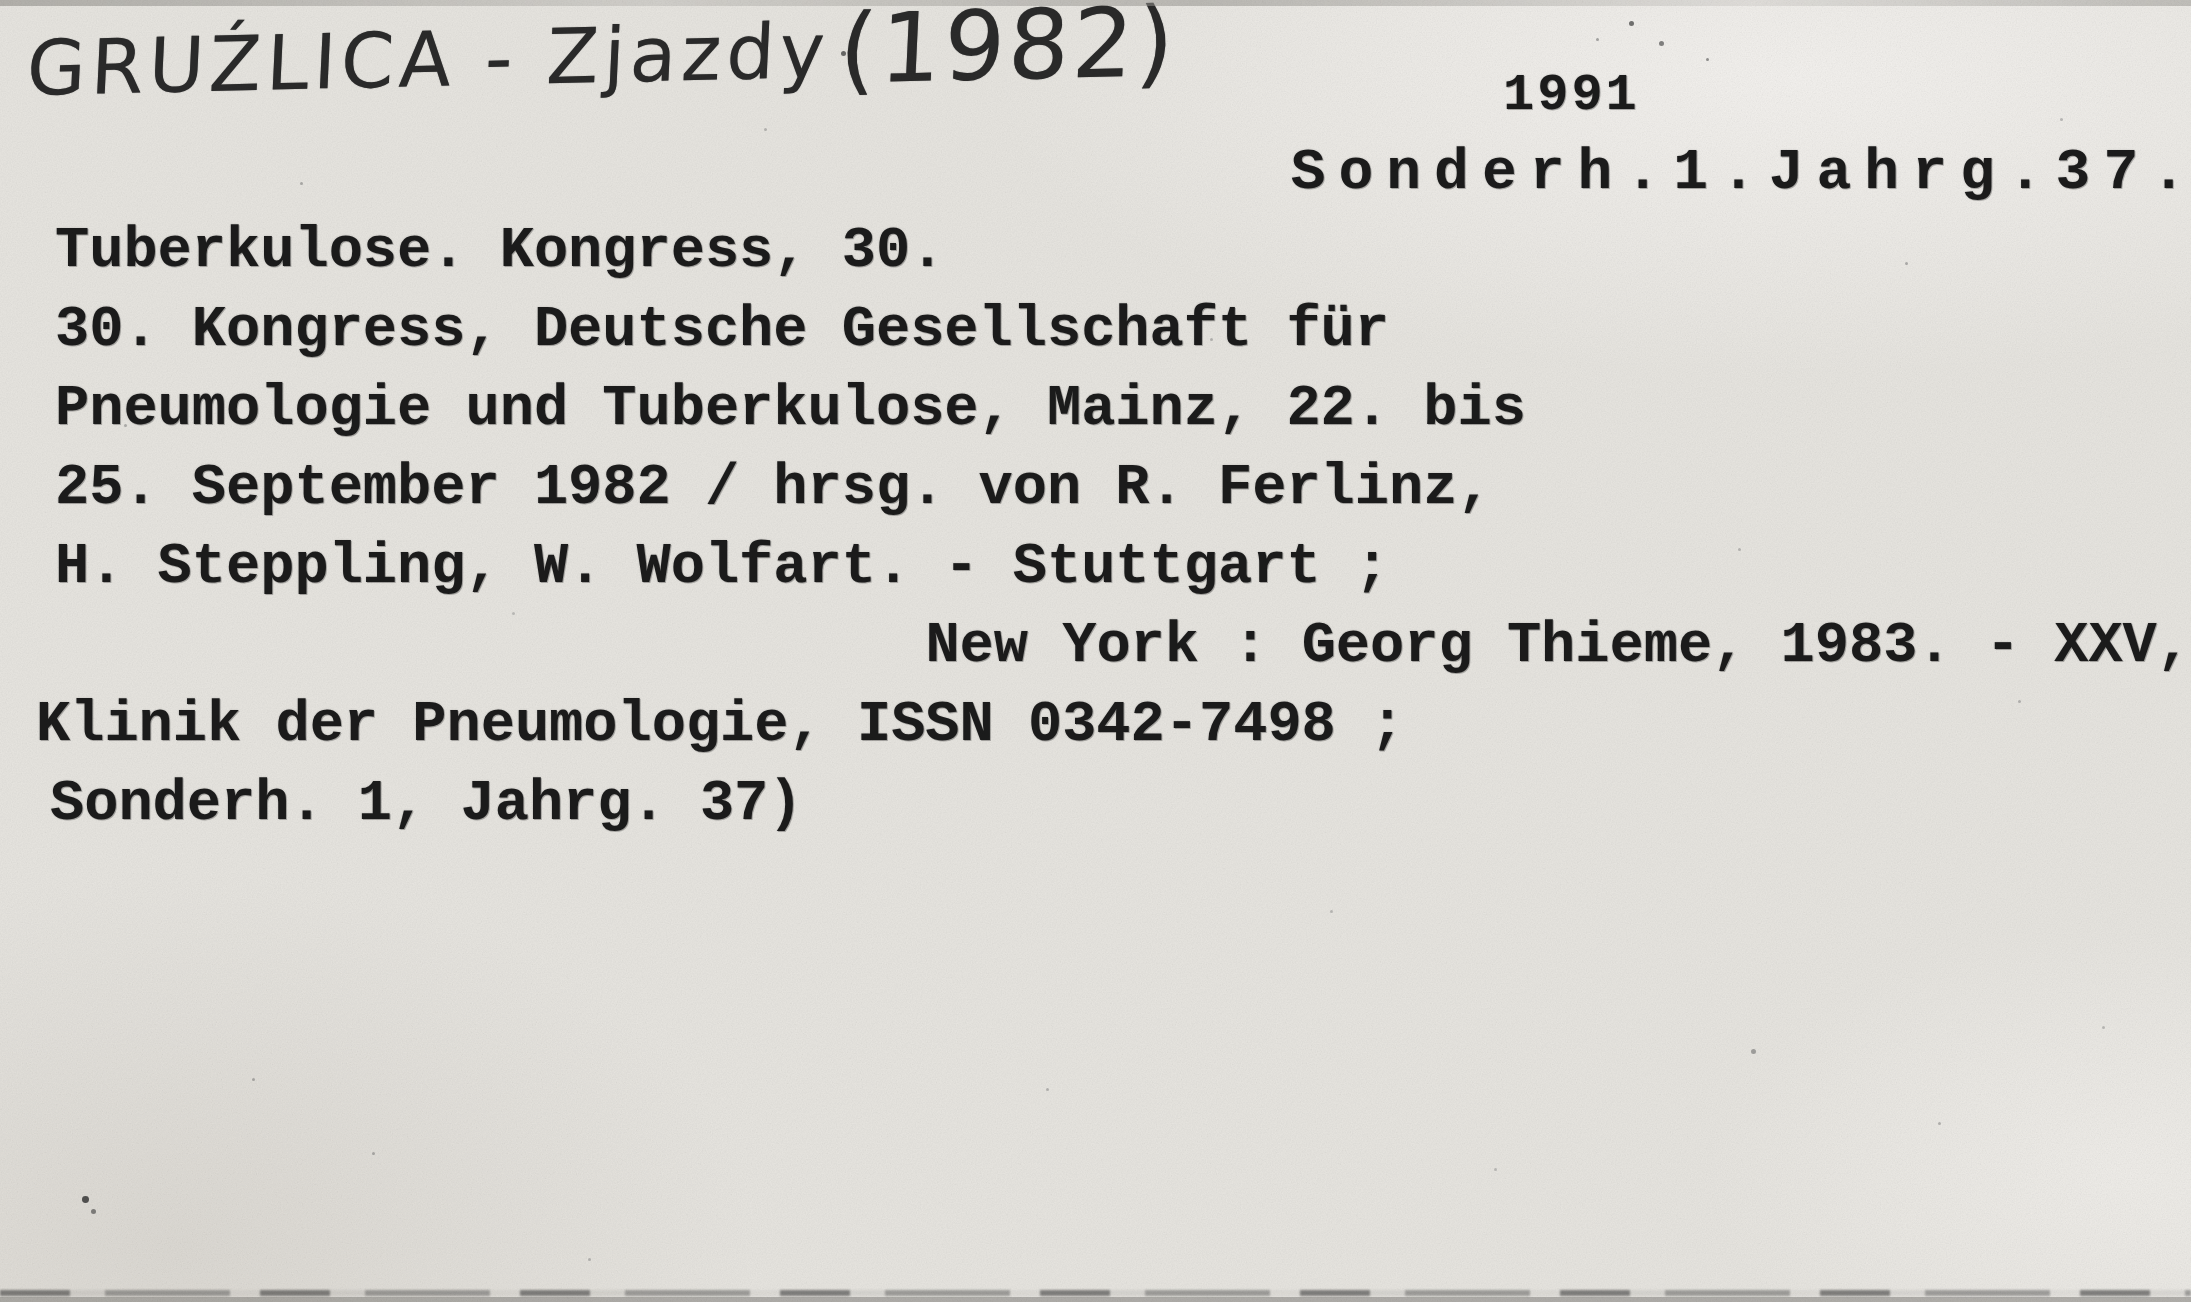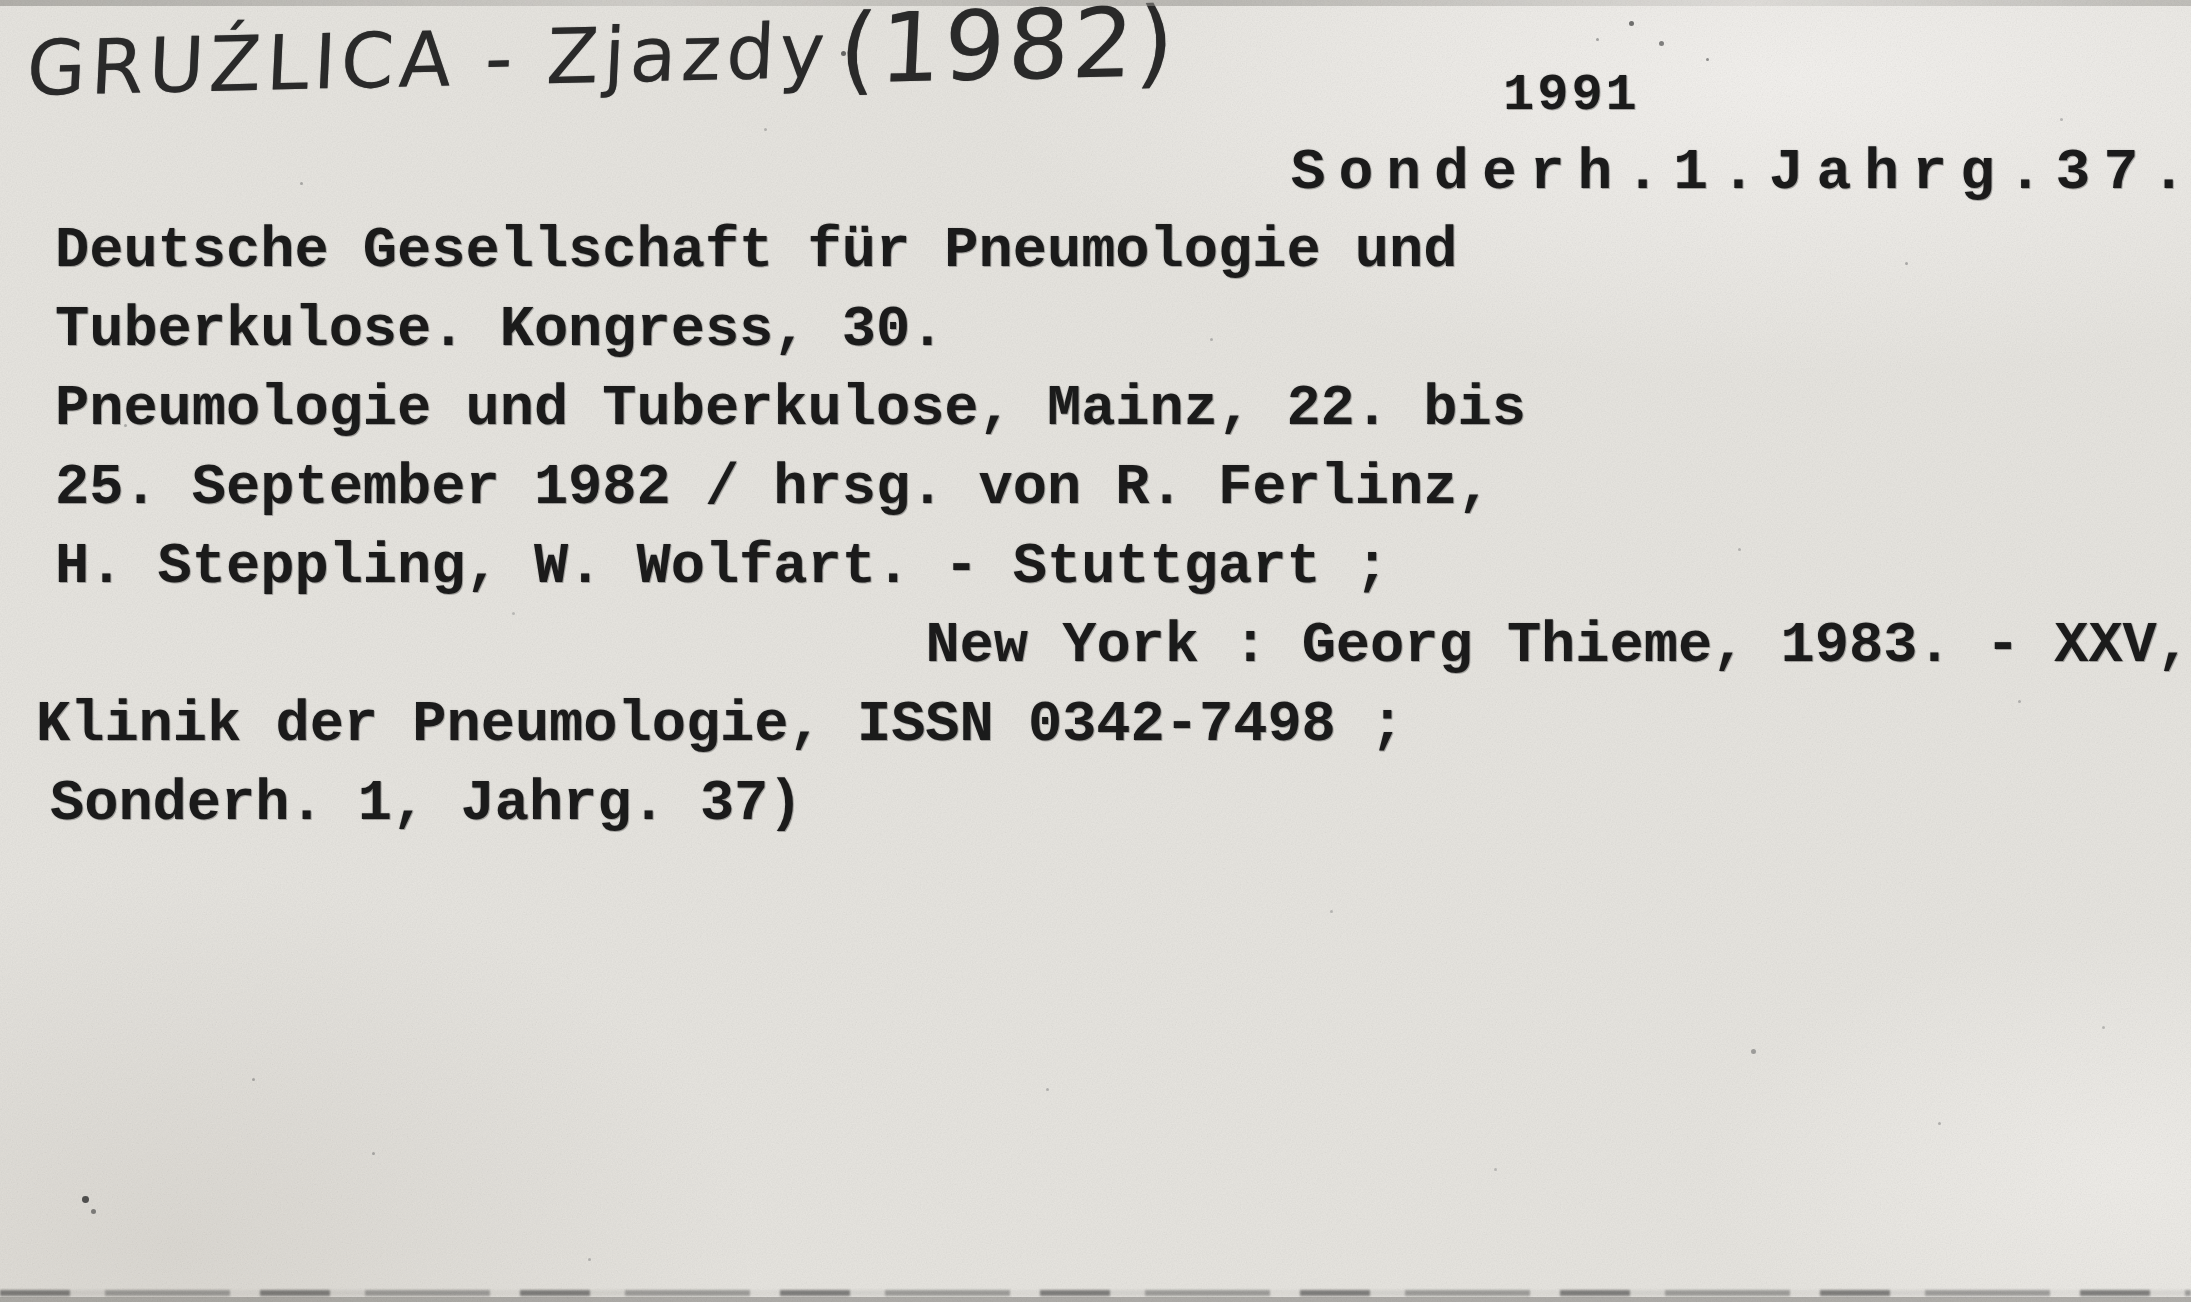--- a/index.html
+++ b/index.html
@@ -158,22 +158,22 @@
   <div class="handwriting">
     <span class="subject">GRUŹLICA - Zjazdy</span>
     <span class="year">(1982)</span>
   </div>
 
   <div class="typewriter year-stamp">1991</div>
 
   <div class="typewriter series-note">Sonderh.1.Jahrg.37.</div>
 
   <div class="body-block">
-    <div class="typewriter line">Deutsche Gesellschaft für Pneumologie und</div>
     <div class="typewriter line">Tuberkulose. Kongress, 30.</div>
+    <div class="typewriter line">30. Kongress, Deutsche Gesellschaft für</div>
     <div class="typewriter line">Pneumologie und Tuberkulose, Mainz, 22. bis</div>
     <div class="typewriter line">25. September 1982 / hrsg. von R. Ferlinz,</div>
     <div class="typewriter line">H. Steppling, W. Wolfart. - Stuttgart ;</div>
     <div class="typewriter line">New York : Georg Thieme, 1983. - XXV,</div>
     <div class="typewriter line">Klinik der Pneumologie, ISSN 0342-7498 ;</div>
     <div class="typewriter line">Sonderh. 1, Jahrg. 37)</div>
   </div>
 
   <div class="top-edge"></div>
   <div class="bottom-edge"></div>

